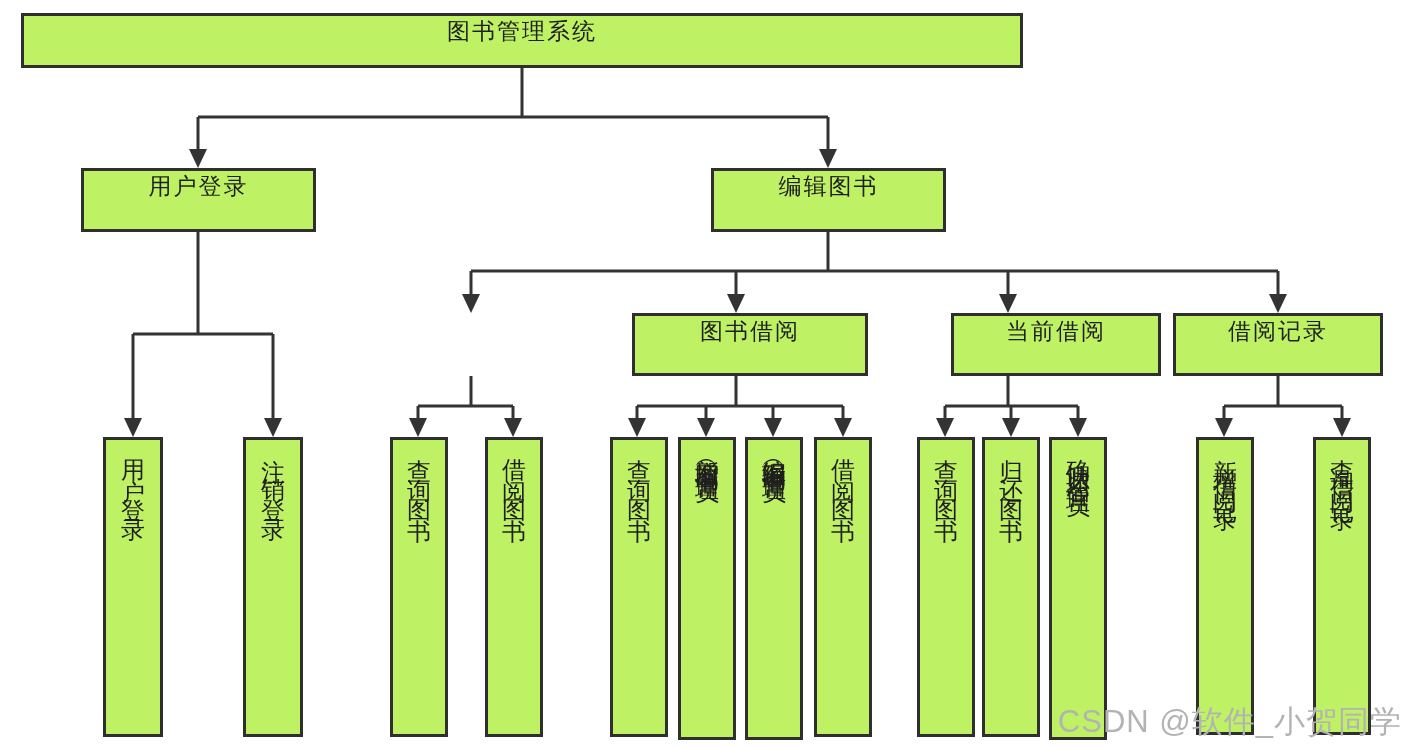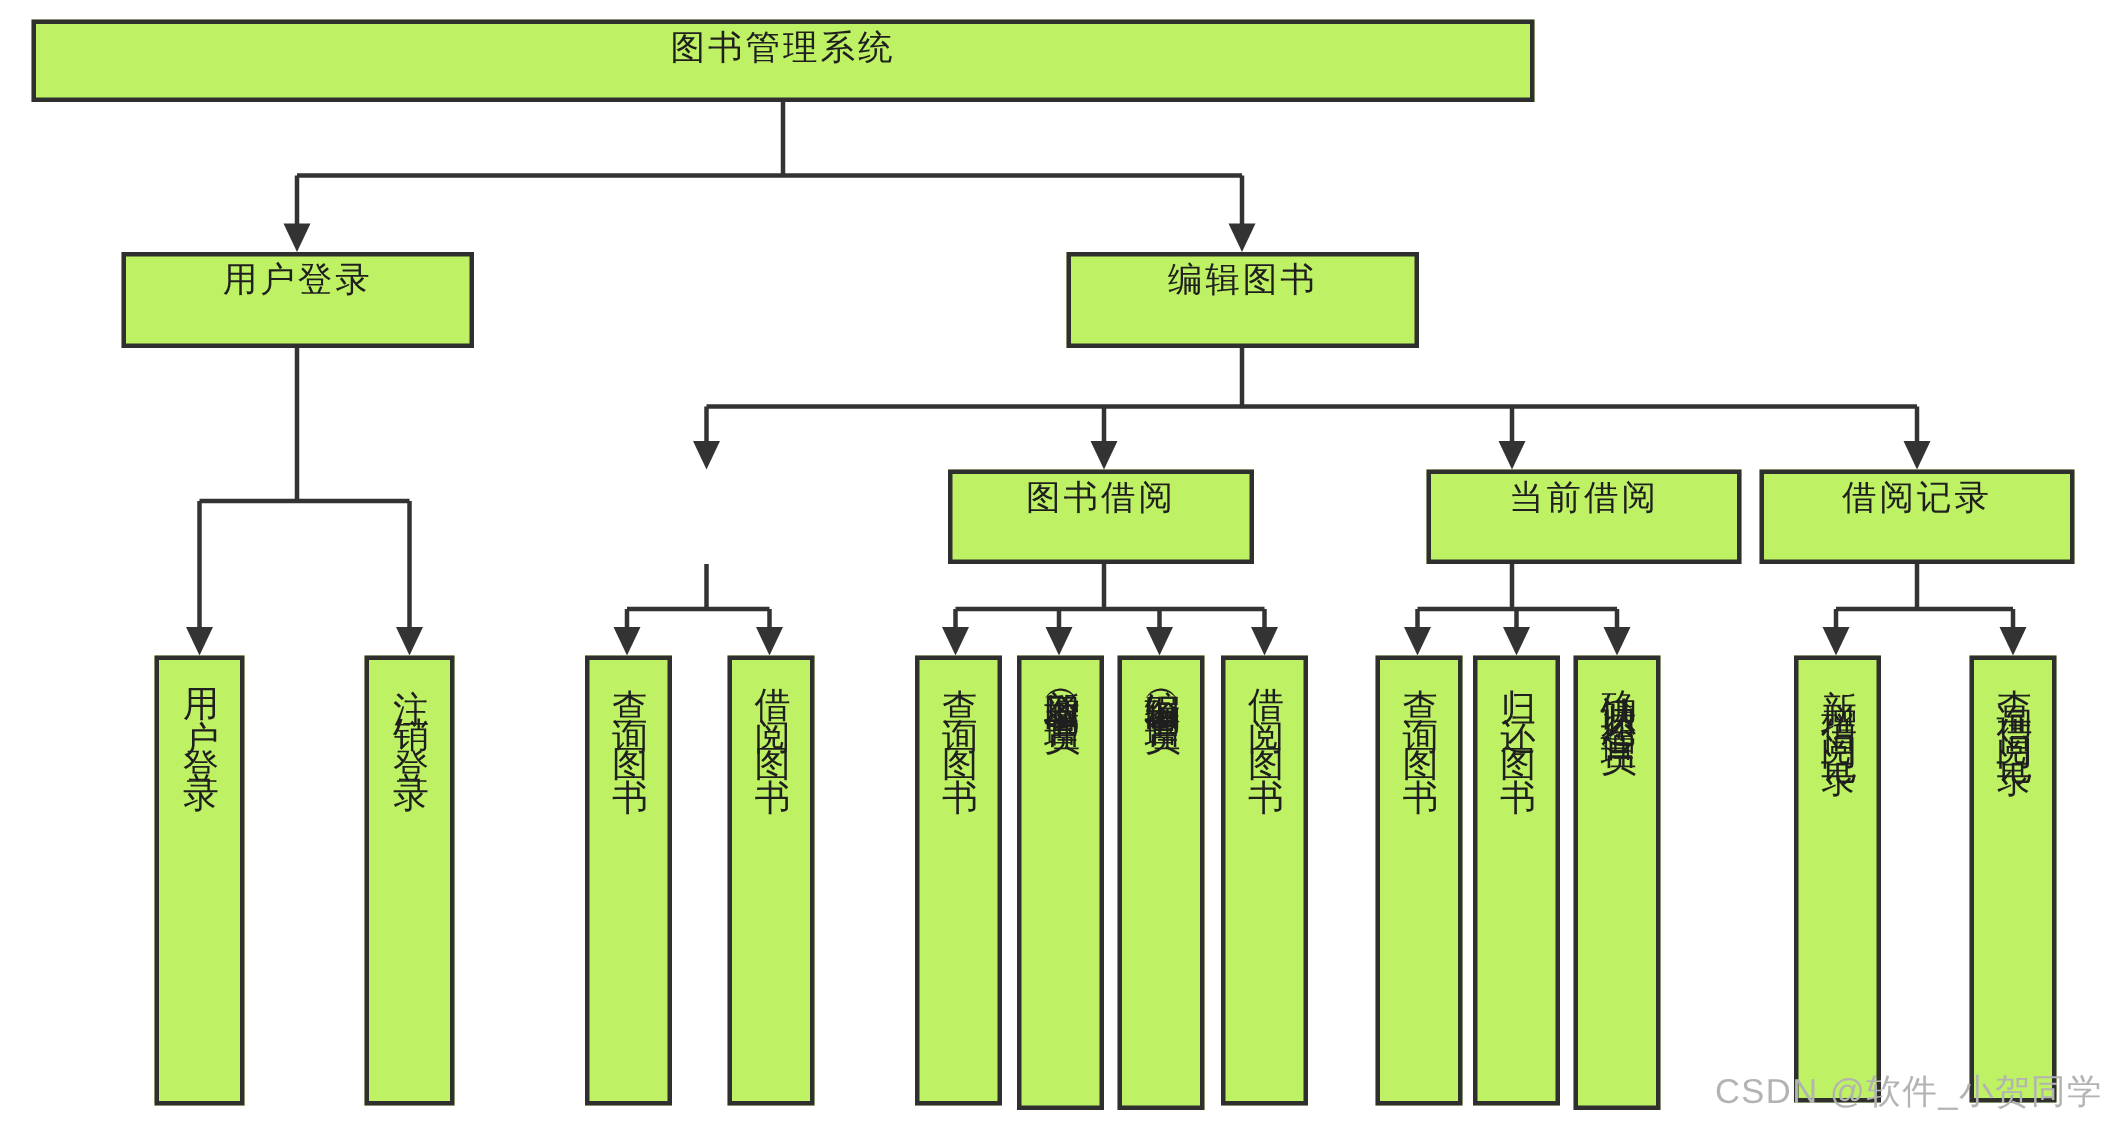--- a/index.html
+++ b/index.html
@@ -46,21 +46,21 @@
     line-height: 1;
   }
   .ls20 { letter-spacing: 20px; margin-bottom: -20px; }
   .ls10 { letter-spacing: 10px; margin-bottom: -10px; }
   .ls5  { letter-spacing: 5px;  margin-bottom: -5px; }
   .ls4  { letter-spacing: 3px;  margin-bottom: -3px; }
   #watermark {
     position: absolute;
     right: 3px;
     bottom: 4px;
-    font-size: 23px;
+    font-size: 31px;
     color: #b3b3b3;
     letter-spacing: 1px;
     z-index: 5;
     white-space: nowrap;
   }
   svg line, svg path {
     stroke: #333333;
     stroke-width: 3;
     fill: none;
   }
@@ -154,21 +154,21 @@
     <span>图书管理系统</span>
   </div>
 
   <div class="node hbox" style="left:81px; top:168px; width:235px; height:64px;">
     <span>用户登录</span>
   </div>
   <div class="node hbox" style="left:711px; top:168px; width:235px; height:64px;">
     <span>编辑图书</span>
   </div>
 
-  <div class="node hbox" style="left:632px; top:313px; width:204px; height:63px;">
+  <div class="node hbox" style="left:632px; top:313px; width:236px; height:63px;">
     <span>图书借阅</span>
   </div>
   <div class="node hbox" style="left:903px; top:313px; width:210px; height:63px;margin-left:48px;">
     <span>当前借阅</span>
   </div>
   <div class="node hbox" style="left:1173px; top:313px; width:210px; height:63px;">
     <span>借阅记录</span>
   </div>
 
   <div class="node vbox" style="left:103px; top:437px; width:60px; height:300px;">

